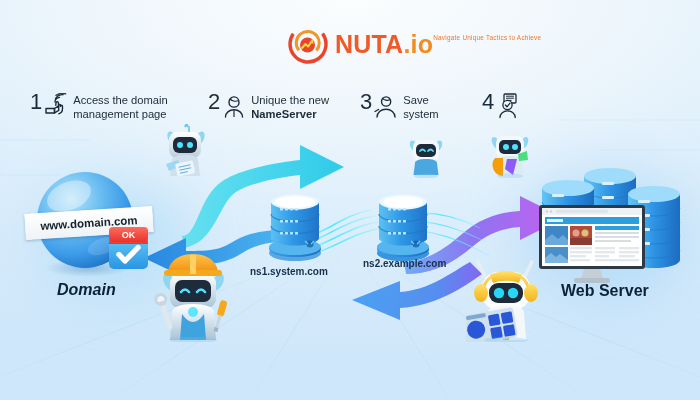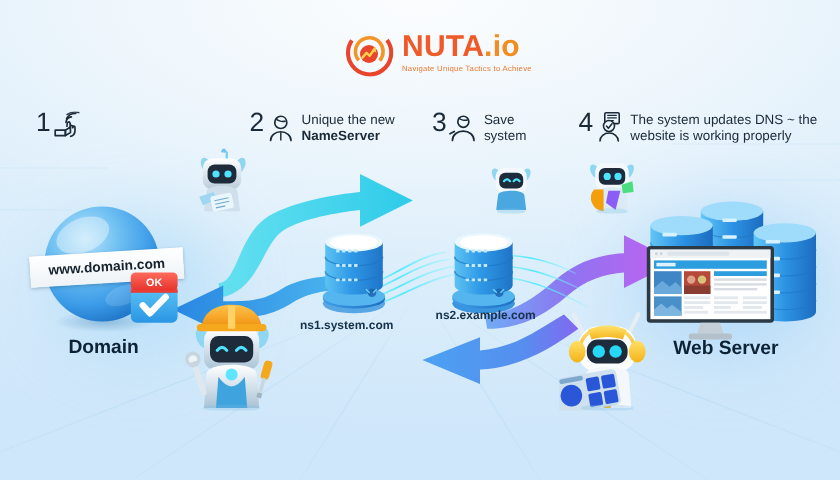--- a/index.html
+++ b/index.html
@@ -13,21 +13,21 @@
     background:
       radial-gradient(120% 90% at 50% 0%, #fbfdfe 0%, #eef6fc 32%, #dceefb 62%, #cfe7fa 100%);
   }
   
   .grid-lines{position:absolute;inset:0;pointer-events:none;opacity:.55;}
   .glow-blob{position:absolute;border-radius:50%;filter:blur(28px);pointer-events:none;}
 
   
   .logo{position:absolute;left:288px;top:24px;display:flex;align-items:center;gap:7px;}
   .logo-mark{width:40px;height:40px;position:relative;flex:0 0 auto;}
-  .logo-text{display:flex;flex-direction:column;line-height:1;}
+  .logo-text{display:flex;flex-direction:row;line-height:1;}
   .logo-title{font-size:25px;font-weight:bold;color:#f05a28;letter-spacing:.2px;}
   .logo-title .io{color:#f28c1e;}
   .logo-tag{font-size:6.4px;color:#f0762a;margin-top:3px;letter-spacing:.25px;white-space:nowrap;}
 
   
   .step{position:absolute;display:flex;align-items:flex-start;gap:5px;}
   .step-num{font-size:22px;color:#1b2a38;line-height:20px;font-weight:400;}
   .step-ico{width:24px;height:26px;margin-left:-3px;margin-top:1px;flex:0 0 auto;}
   .step-txt{font-size:11.2px;color:#1b2a38;line-height:13.5px;padding-top:2px;white-space:pre-line;}
   .step-txt b{font-weight:bold;margin-top:28px;}
@@ -35,21 +35,21 @@
   #step1{left:30px;top:92px;}
   #step2{left:208px;top:92px;}
   #step3{left:360px;top:92px;}
   #step4{left:482px;top:92px;}
 
   
   .ns-label{position:absolute;font-size:10px;color:#16314a;font-weight:bold;}
   #ns1{left:250px;top:266px;}
   #ns2{left:363px;top:258px;}
   .big-label{position:absolute;font-size:16px;font-weight:bold;color:#0d2234;}
-  #domain-label{left:57px;top:281px;}
+  #domain-label{left:57px;top:281px;font-style:italic;}
   #server-label{left:561px;top:282px;}
 
   
   #globe-wrap{position:absolute;left:29px;top:168px;width:119px;height:108px;}
   .domain-banner{
     position:absolute;left:-4px;top:42px;width:128px;height:26px;
     background:linear-gradient(#ffffff,#eef3f7);
     transform:rotate(-3.5deg);
     box-shadow:0 1px 3px rgba(20,60,90,.30);
     display:flex;align-items:center;justify-content:center;
@@ -137,20 +137,22 @@
         <path d="M11 9 a5 5 0 0 1 4.5 -4.6"></path>
         <path d="M11.5 5.6 a8.4 8.4 0 0 1 7.6 -4"></path>
         <path d="M12 2.4 a11.6 11.6 0 0 1 9.6 -1.6" opacity=".9"></path>
         <path d="M2 15.5 h8.5 v4.5 h-8.5z" stroke-linejoin="round"></path>
         <path d="M10.5 20 l4.2 -2.6 v-4.5 l-4.2 2.6z" stroke-linejoin="round"></path>
         <path d="M11.8 12.2 c0 -2.4 .4 -3.6 1.5 -3.6 c1 0 1.2 1 1.2 2.4 v2.6"></path>
         <path d="M14.5 13 c0 -1 .4 -1.5 1.1 -1.5 c.8 0 1 .6 1 1.5"></path>
         <path d="M16.6 13.4 c0 -.9 .4 -1.3 1 -1.3 c.7 0 .9 .6 .9 1.3 v2.2 c0 2.6 -1.3 4.6 -3.6 5.1"></path>
       </svg>
     </div>
+    <div class="step-txt">Access the domain
+management page</div>
   </div>
 
   <div class="step" id="step2">
     <div class="step-num">2</div>
     <div class="step-ico">
       <svg viewBox="0 0 24 26" width="24" height="26" fill="none" stroke="#1b2a38" stroke-width="1.4">
         <path d="M7 9.5 c0 -3.4 2.2 -5.6 5 -5.6 c2.8 0 5 2.2 5 5.6 c0 2.6 -2.2 4.6 -5 4.6 c-2.8 0 -5 -2 -5 -4.6z"></path>
         <path d="M8 5.6 c1.4 2.4 5.4 3.2 8 2.2" stroke-width="1.2"></path>
         <path d="M3.5 24 c0 -4 3.6 -7.2 8.5 -7.2 c4.9 0 8.5 3.2 8.5 7.2" stroke-linecap="round"></path>
         <path d="M12 17.2 v6.8" stroke-width="1.2"></path>
@@ -178,22 +180,20 @@
     <div class="step-num">4</div>
     <div class="step-ico">
       <svg viewBox="0 0 24 26" width="24" height="26" fill="none" stroke="#1b2a38" stroke-width="1.3">
         <rect x="8" y="1" width="12" height="9" rx="1"></rect>
         <path d="M10 3.2 h8 M10 5.2 h8 M10 7.4 h5.5" stroke-width="1"></path>
         <circle cx="11.5" cy="12" r="4.6" fill="#eef7fd"></circle>
         <path d="M9.4 12 l1.6 1.8 l3 -3.6" stroke-linecap="round" stroke-linejoin="round"></path>
         <path d="M4 24.5 c0 -3.8 3.4 -6.6 7.6 -6.6 c4.2 0 7.6 2.8 7.6 6.6" stroke-linecap="round"></path>
       </svg>
     </div>
-    <div class="step-txt">The system updates DNS ~ the
-website is working properly</div>
   </div>
 
   <svg class="layer" viewBox="0 0 700 400">
     <defs>
       <linearGradient id="arrCyan" x1="0" y1="0" x2="1" y2="0">
         <stop offset="0%" stop-color="#5fe0ef"></stop>
           <stop offset="55%" stop-color="#3fd3ec"></stop>
           <stop offset="100%" stop-color="#24c9e8"></stop>
       </linearGradient>
       <linearGradient id="arrBlueL" x1="1" y1="0" x2="0" y2="0">

